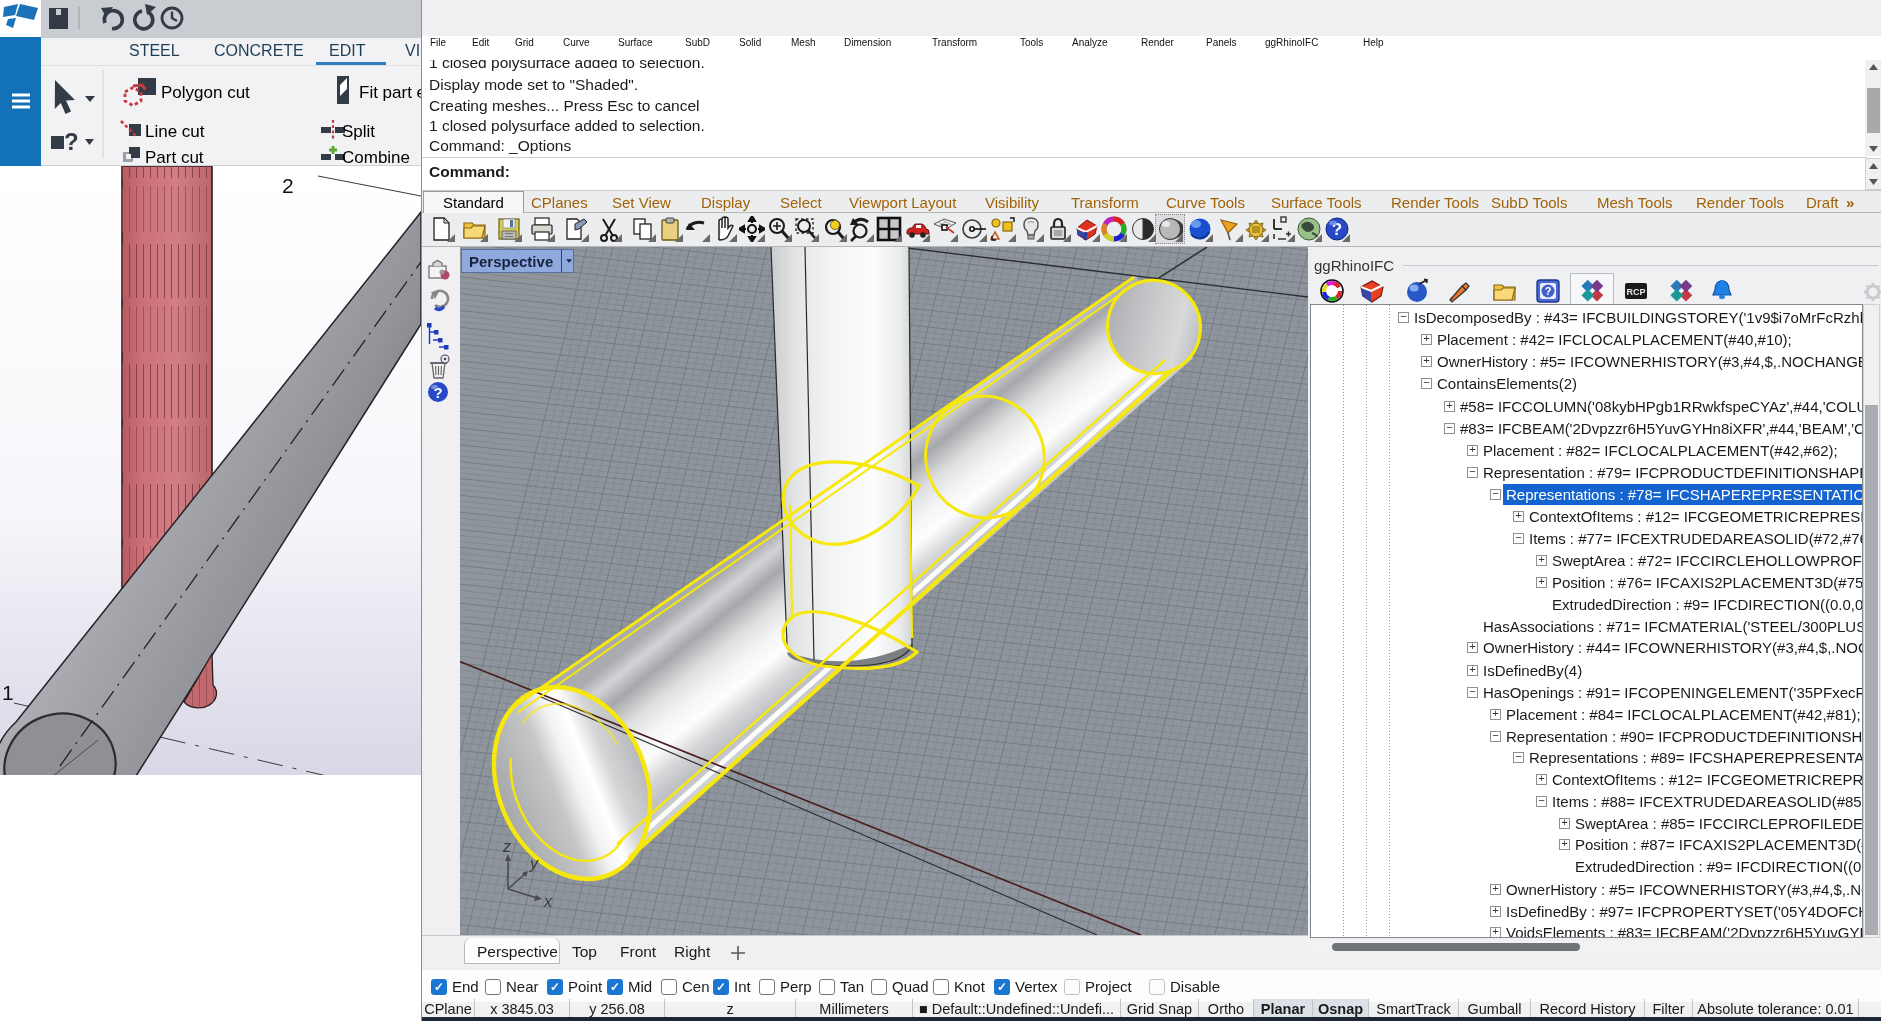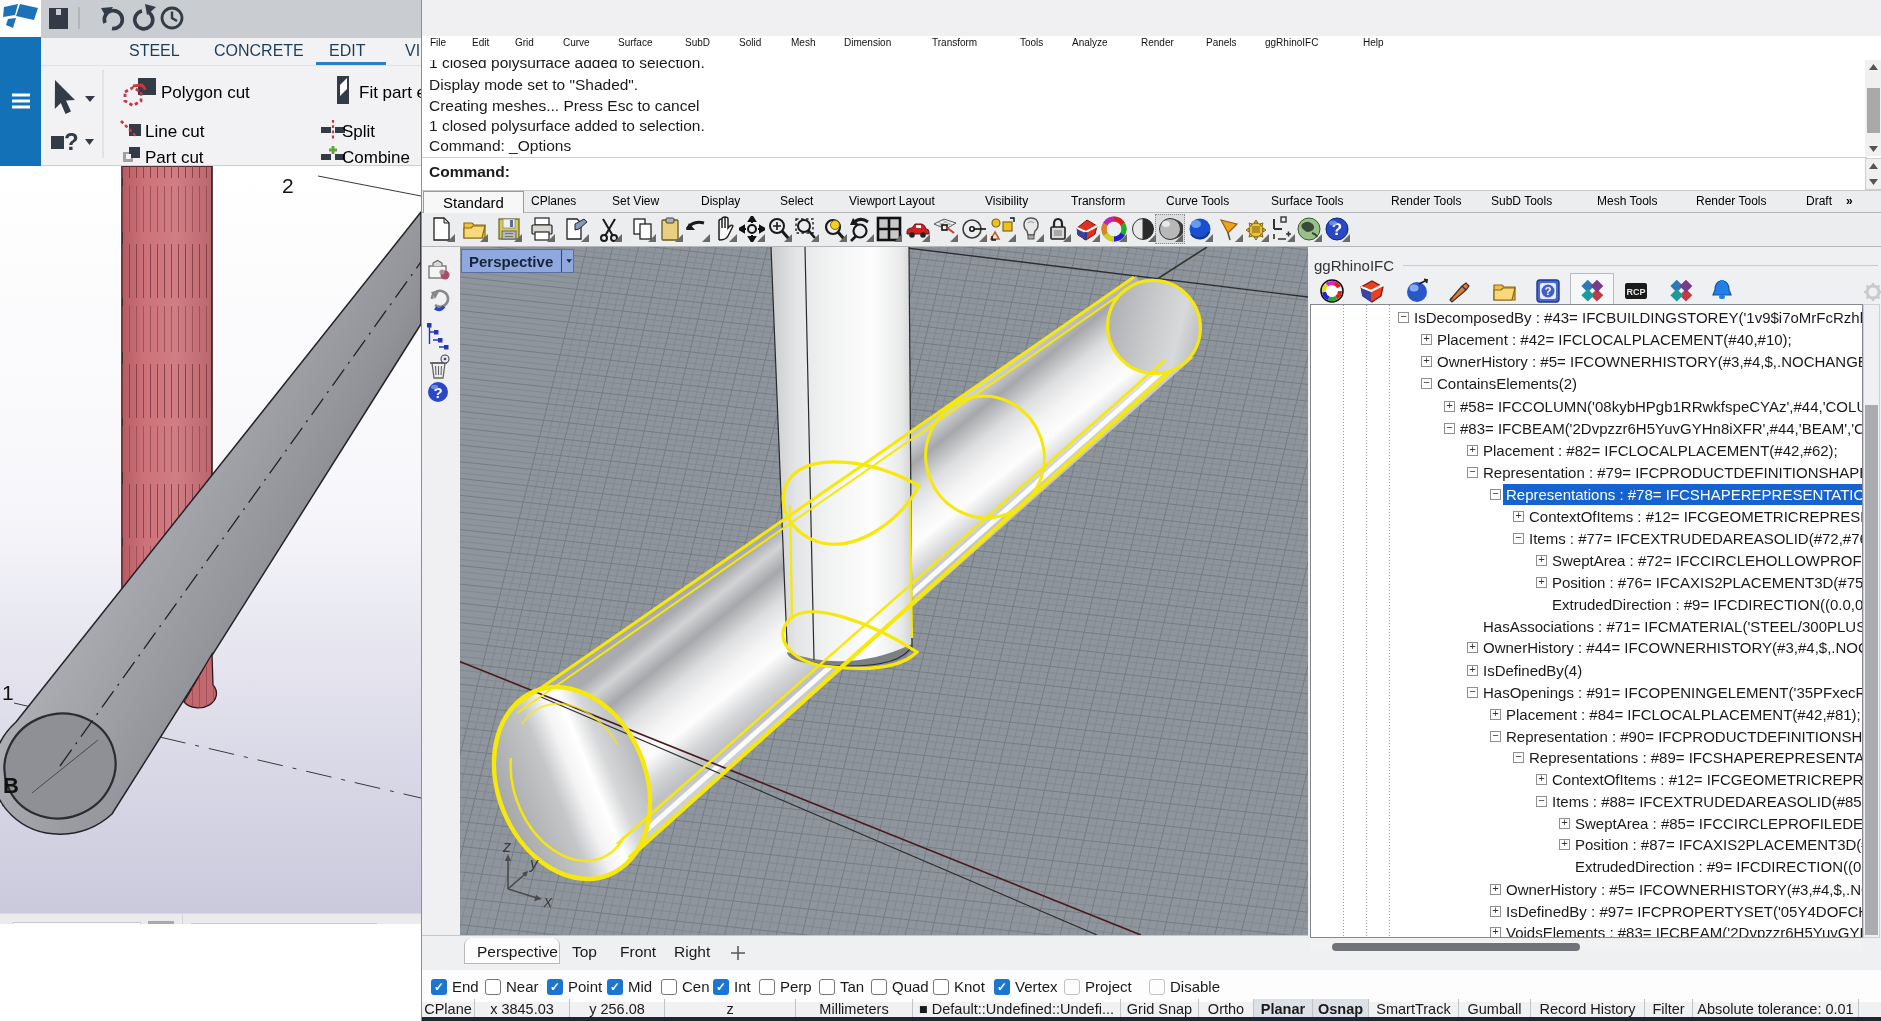--- a/index.html
+++ b/index.html
@@ -1,41 +1,41 @@
 <!DOCTYPE html>
 <html><head><meta charset="utf-8">
 <style>
 *{margin:0;padding:0;box-sizing:border-box;}
 html,body{width:1881px;height:1021px;overflow:hidden;background:#fff;
  font-family:"Liberation Sans",sans-serif;}
 .abs{position:absolute;}
 #root{position:absolute;left:0;top:0;width:1881px;height:1021px;overflow:hidden;}
 
-#tek{position:absolute;left:0;top:0;width:421px;height:924px;overflow:hidden;background:#ececee;}
+#tek{position:absolute;left:0;top:0;width:421px;height:775px;overflow:hidden;background:#ececee;}
 #tek .topbar{position:absolute;left:0;top:0;width:421px;height:38px;background:#c9cdd2;}
 #tek .logo{position:absolute;left:0;top:0;width:41px;height:37px;background:#fff;}
 #tek .bluebar{position:absolute;left:0;top:37px;width:41px;height:129px;background:#1271b7;}
 #tek .ribbon{position:absolute;left:41px;top:38px;width:380px;height:128px;background:#f2f2f4;border-bottom:1px solid #cdd0d4;}
 .tktab{position:absolute;top:4px;font-size:16px;color:#1d3d57;}
 .tkicon-label{position:absolute;font-size:17px;color:#000000;white-space:nowrap;}
 
 #tk3d{position:absolute;left:0;top:166px;width:421px;height:747px;background:linear-gradient(180deg,#ffffff 0%,#fdfdfe 35%,#e3e2ee 70%,#cfcee0 100%);}
 
 #tkpanel{position:absolute;left:0;top:913px;width:421px;height:82px;background:#ebebed;border-top:1px solid #d8d8da;}
 #tkblue{position:absolute;left:0;top:995px;width:421px;height:26px;background:#0e6cb7;}
 
 #rh{position:absolute;left:421px;top:0;width:1460px;height:1021px;background:#f0f0f2;border-left:1px solid #8a8f94;overflow:hidden;}
 #rh .titlebar{position:absolute;left:0;top:0;width:1460px;height:36px;background:#f2f2f2;border-top:1px solid #1a1a1a;}
 #rh .title{position:absolute;left:31px;top:10px;font-size:15px;color:#111;}
 #rh .menubar{position:absolute;left:0;top:36px;width:1460px;height:24px;background:#fff;}
 .mitem{position:absolute;top:1px;font-size:10px;color:#111;}
 #cmdarea{position:absolute;left:0;top:60px;width:1460px;height:131px;background:#fff;border-bottom:1px solid #c9c9c9;overflow:hidden;}
 #cmdarea .ln{position:absolute;left:7px;font-size:15.5px;color:#1a1a1a;white-space:nowrap;}
 #tabrow{position:absolute;left:0;top:191px;width:1460px;height:22px;background:#ecedef;border-bottom:1px solid #b6b6b8;}
-.rtab{position:absolute;top:3px;font-size:12px;color:#000000;white-space:nowrap;}
+.rtab{position:absolute;top:3px;font-size:15px;color:#a16207;white-space:nowrap;}
 #toolrow{position:absolute;left:0;top:213px;width:1460px;height:34px;background:#ecedef;border-bottom:1px solid #b6b6b8;}
 .ticon{position:absolute;top:3px;width:26px;height:26px;}
 #dock{position:absolute;left:0;top:247px;width:38px;height:688px;background:#f0f0f2;}
 #vp{position:absolute;left:38px;top:247px;width:848px;height:688px;background:#8e959b;overflow:hidden;}
 #vptab{position:absolute;left:39px;top:249px;width:113px;height:24px;background:#8fa8dd;border:1px solid #5a6f9e;display:flex;align-items:center;}
 #panel{position:absolute;left:886px;top:247px;width:574px;height:723px;background:#eef0f2;overflow:hidden;}
 #vtabs{position:absolute;left:0;top:935px;width:886px;height:35px;background:#eef0f2;border-top:1px solid #c4c6c8;}
 #osnap{position:absolute;left:0;top:970px;width:1460px;height:32px;background:#fdfdfd;display:flex;align-items:center;}
 .osn{display:flex;align-items:center;font-size:15px;color:#1a1a1a;}
 .cb{width:16px;height:16px;border-radius:3px;margin-right:5px;}

